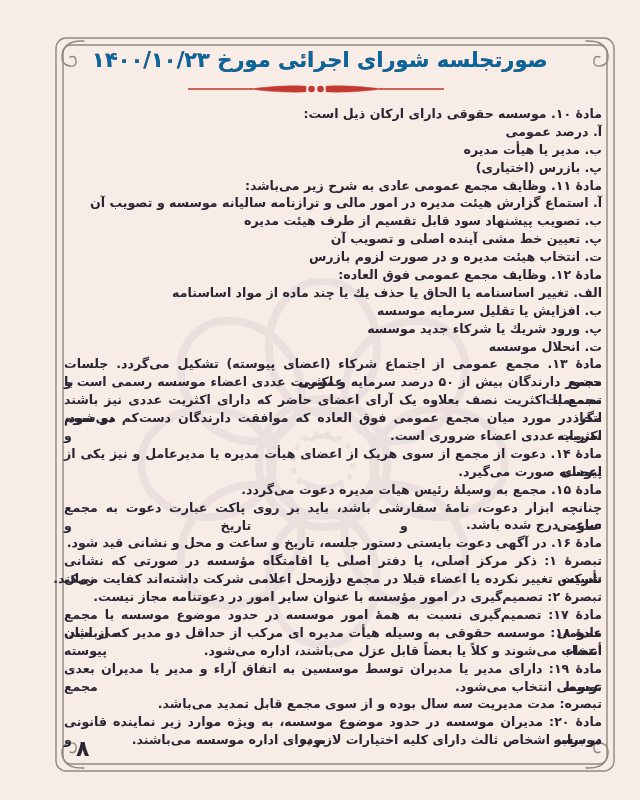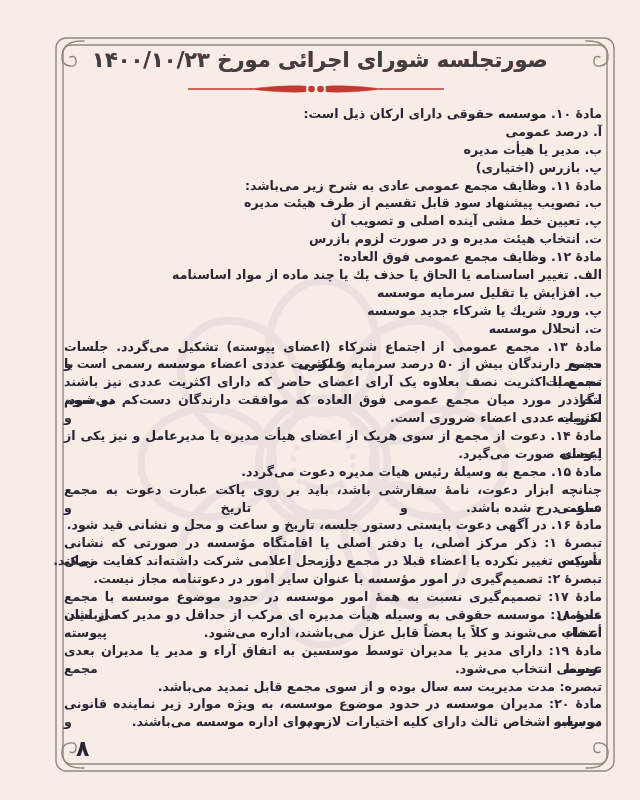--- a/index.html
+++ b/index.html
@@ -18,21 +18,21 @@
     pointer-events: none;
   }
   .doc-title {
     position: absolute;
     top: 48px; left: 0;
     width: 640px;
     text-align: center;
     direction: rtl;
     font-size: 21px;
     font-weight: 700;
-    color: #404040;
+    color: #0369a1;
     letter-spacing: 0.5px;
     text-shadow: 0 0 0.6px #c43a30;
   }
   .divider {
     position: absolute;
     top: 81px; left: 186px;
   }
   .watermark {
     position: absolute;
     left: 138px; top: 278px;
@@ -129,20 +129,21 @@
       <line x1="194" y1="8" x2="258" y2="8" stroke-width="1.6"></line>
     </g>
   </svg>
 
   <div class="doc-body">
       <div class="line">مادهٔ ۱۰. موسسه حقوقی دارای ارکان ذیل است:</div>
       <div class="line">آ. درصد عمومی</div>
       <div class="line">ب. مدیر یا هیأت مدیره</div>
       <div class="line">پ. بازرس (اختیاری)</div>
       <div class="line">مادهٔ ۱۱. وظایف مجمع عمومی عادی به شرح زیر می‌باشد:</div>
+      <div class="line">آ. استماع گزارش هیئت مدیره در امور مالی و ترازنامه سالیانه موسسه و تصویب آن</div>
       <div class="line">ب. تصویب پیشنهاد سود قابل تقسیم از طرف هیئت مدیره</div>
       <div class="line">پ. تعیین خط مشی آینده اصلی و تصویب آن</div>
       <div class="line">ت. انتخاب هیئت مدیره و در صورت لزوم بازرس</div>
       <div class="line">مادهٔ ۱۲. وظایف مجمع عمومی فوق العاده:</div>
       <div class="line">الف. تغییر اساسنامه یا الحاق یا حذف یك یا چند ماده از مواد اساسنامه</div>
       <div class="line">ب. افزایش یا تقلیل سرمایه موسسه</div>
       <div class="line">پ. ورود شریك یا شرکاء جدید موسسه</div>
       <div class="line">ت. انحلال موسسه</div>
       <div class="line full">مادهٔ ۱۳. مجمع عمومی از اجتماع شرکاء (اعضای پیوسته) تشکیل می‌گردد. جلسات مجمع عمومی با</div>
       <div class="line full">حضور دارندگان بیش از ۵۰ درصد سرمایه و اکثریت عددی اعضاء موسسه رسمی است و تصمیمات</div>

